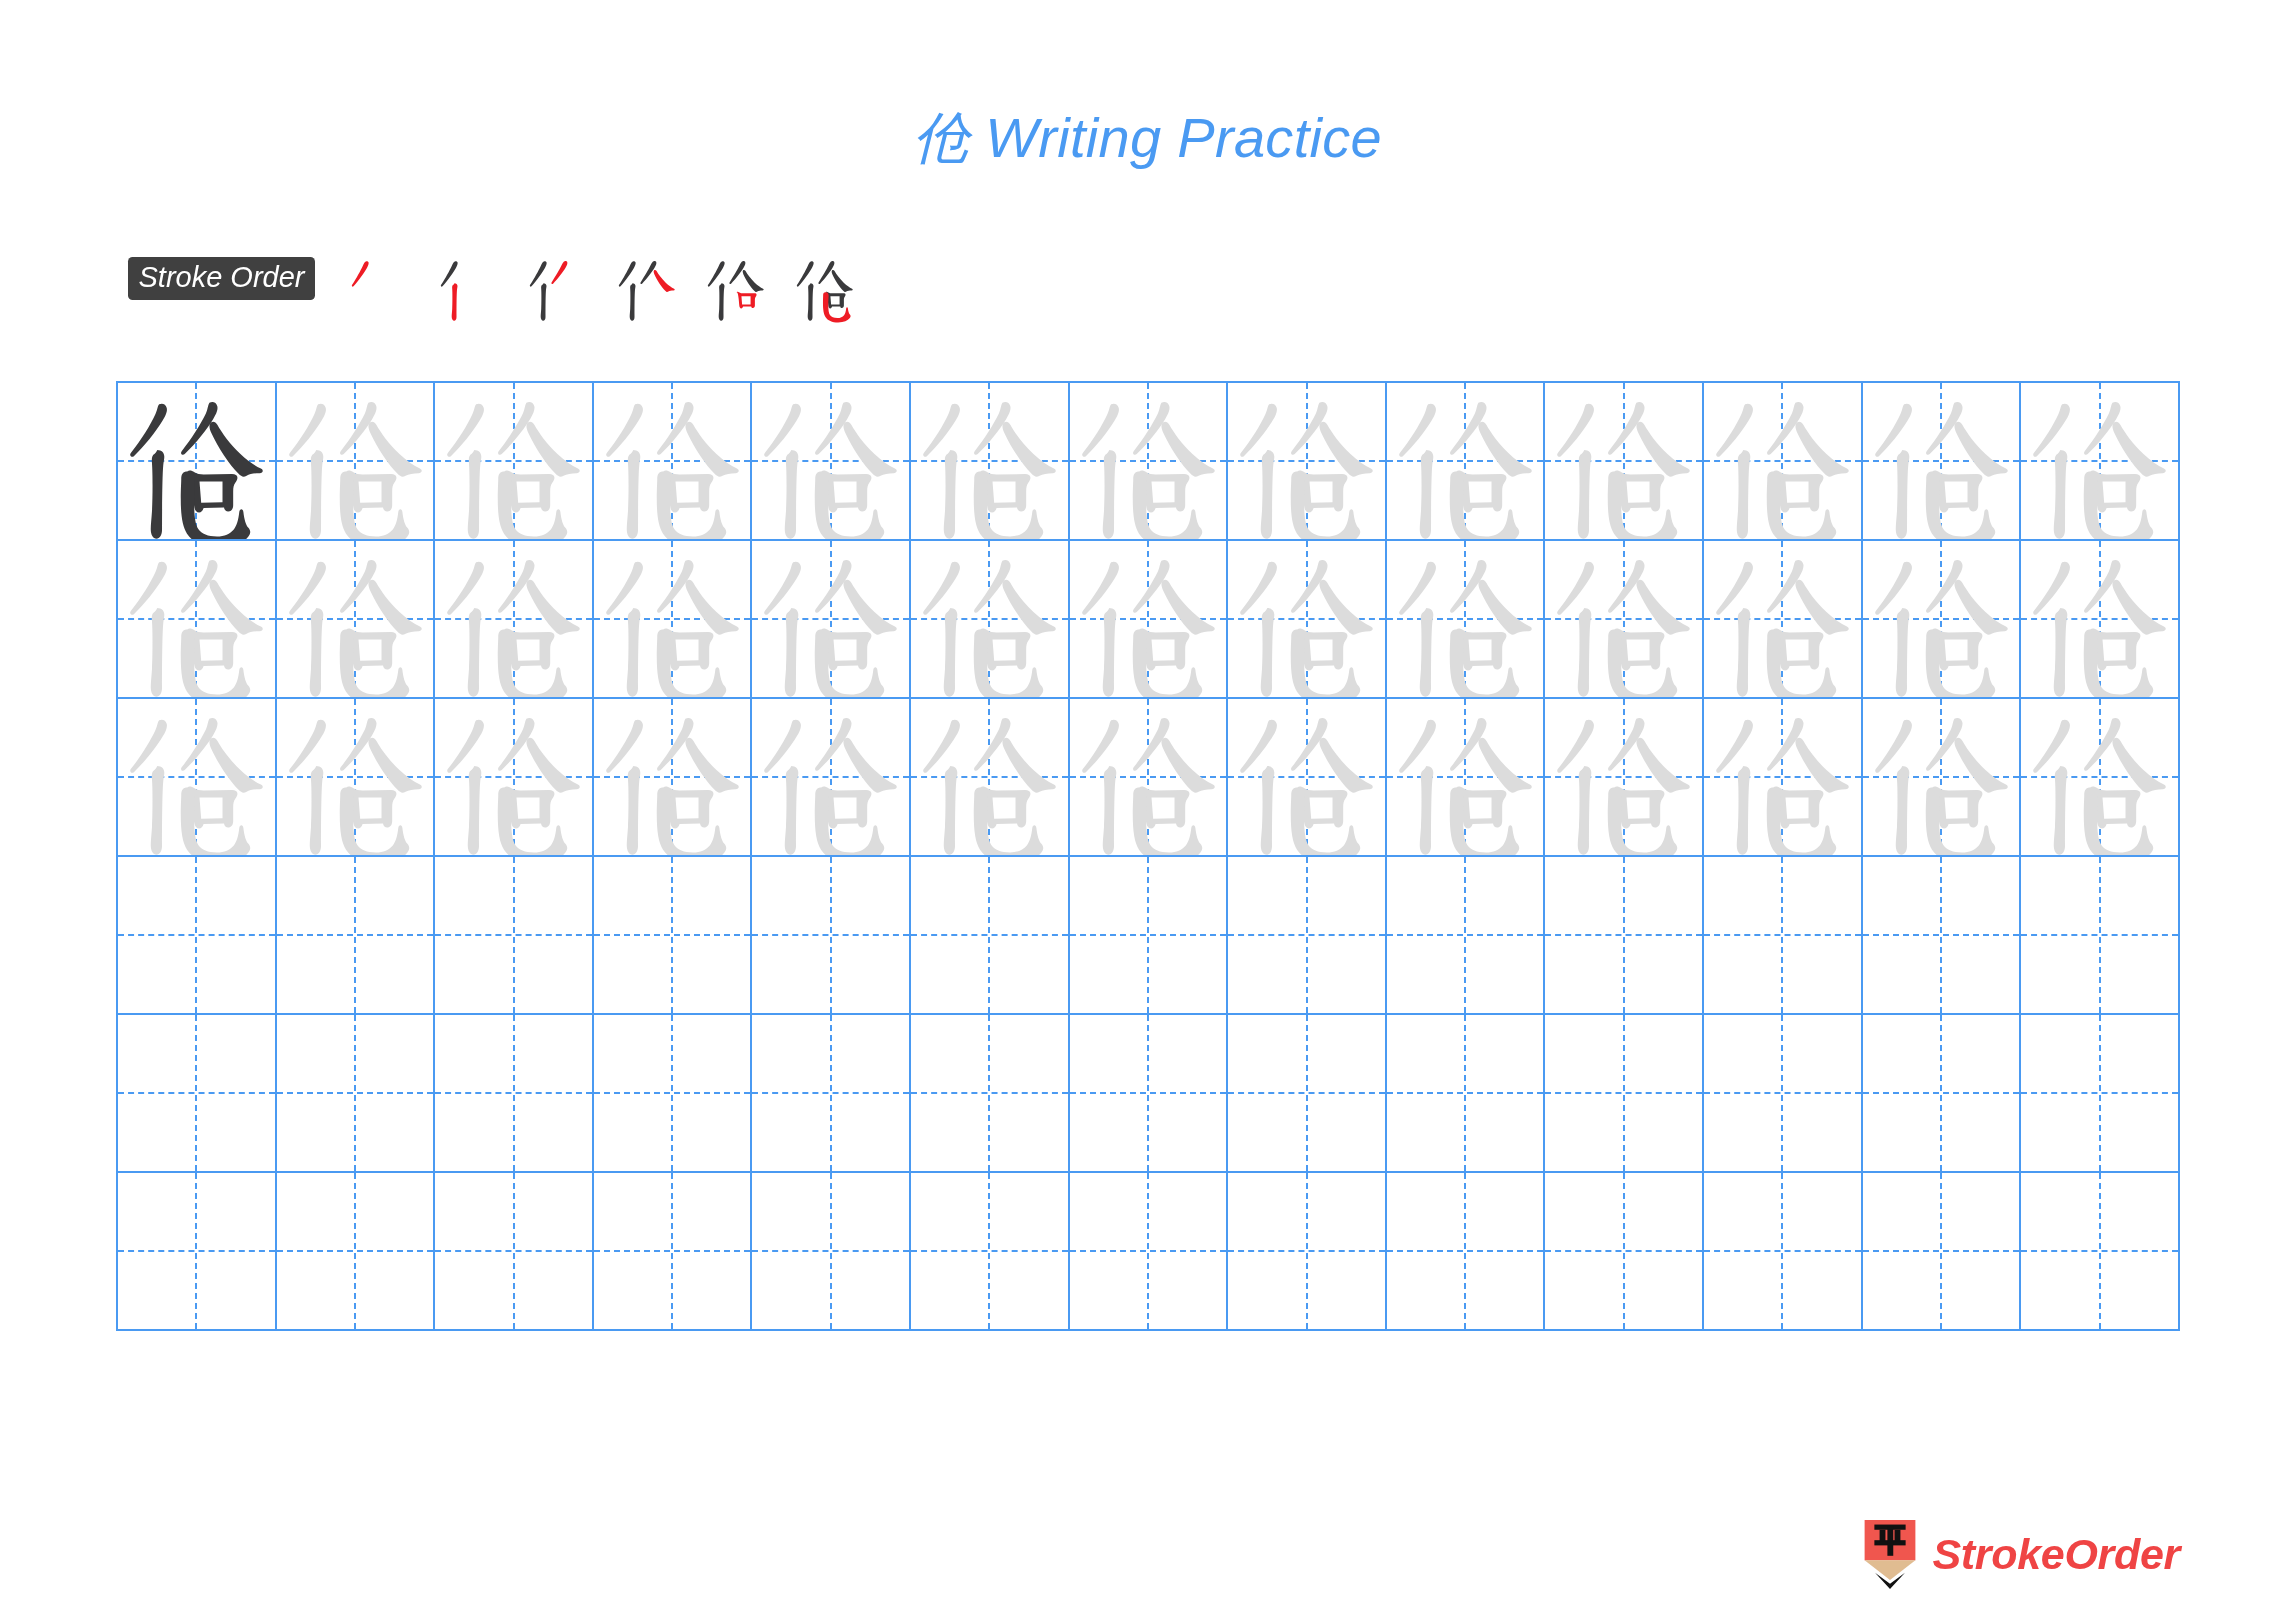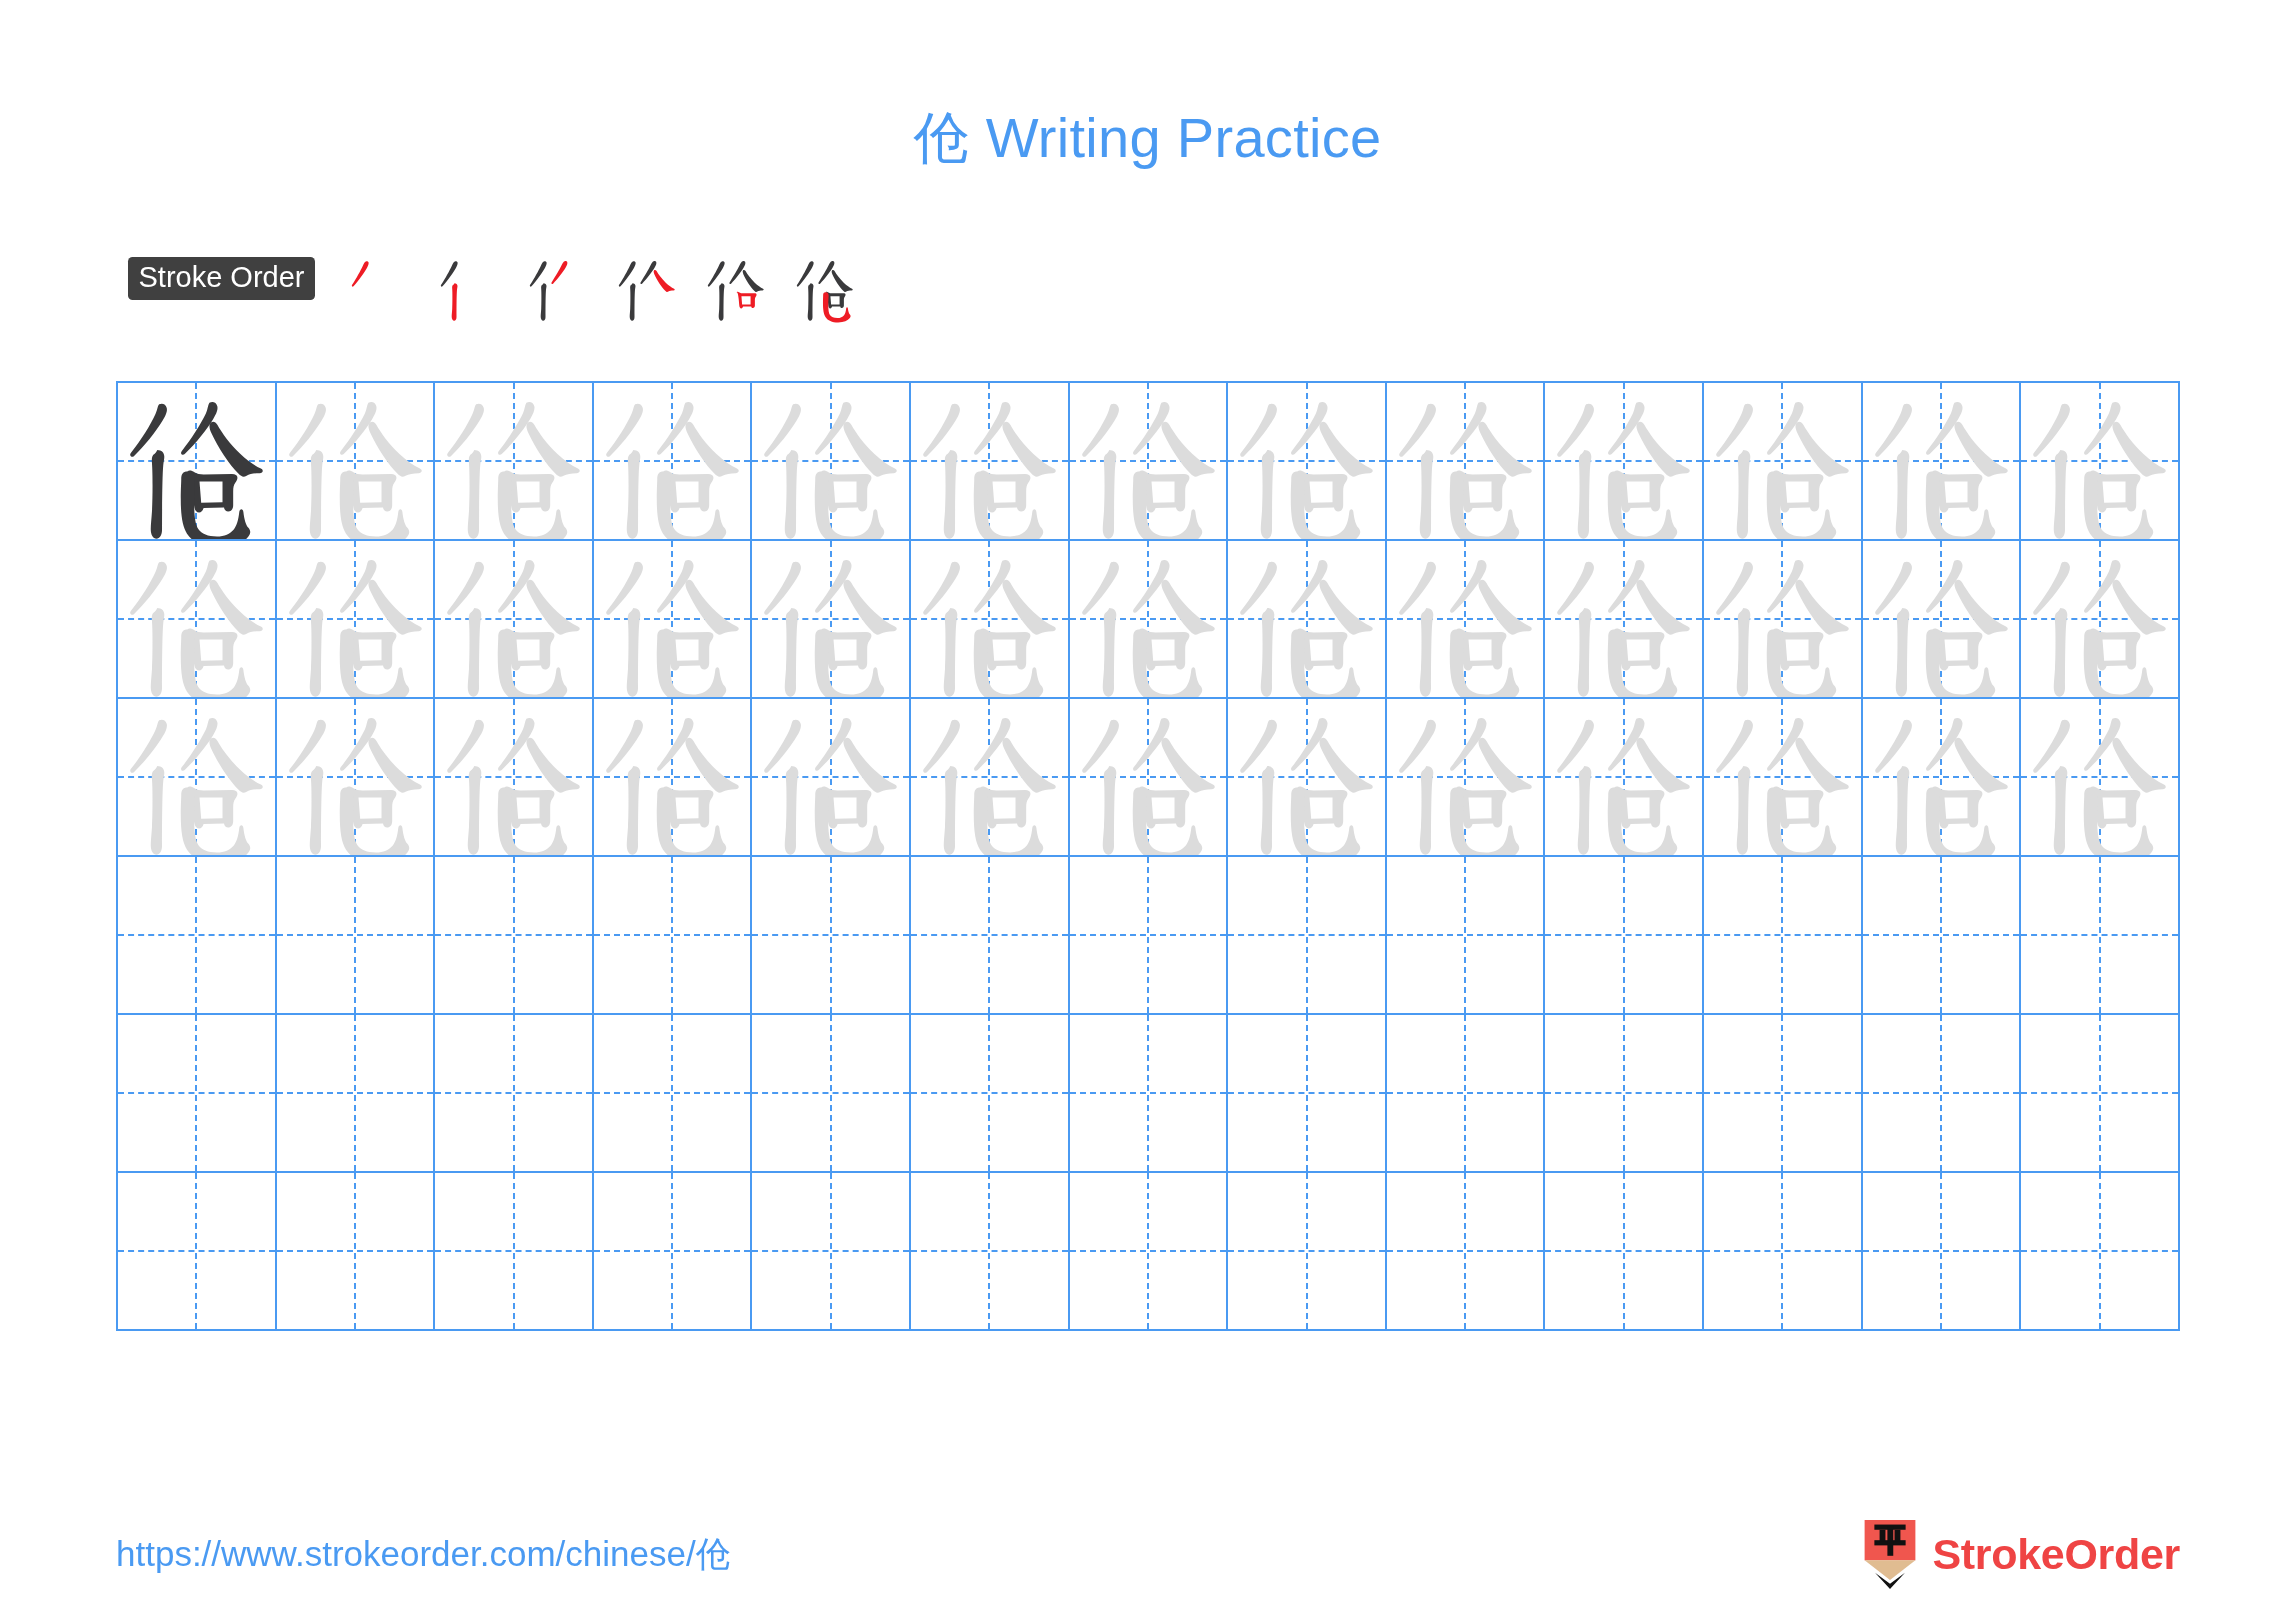--- a/index.html
+++ b/index.html
@@ -10,20 +10,21 @@
     background: #ffffff;
     font-family: "Liberation Sans", sans-serif;
     overflow: hidden;
   }
 
   .page {
     position: relative;
     width: 2295px;
     height: 1166px;
     background: #ffffff;
+    font-style: italic;
   }
 
   
   .title {
     position: absolute;
     top: 110px;
     left: 0;
     width: 2295px;
     text-align: center;
     font-size: 56px;
@@ -762,21 +763,20 @@
       <div class="cell"></div>
       <div class="cell"></div>
       <div class="cell"></div>
       <div class="cell"></div>
       <div class="cell"></div>
       <div class="cell"></div>
     </div>
 
   </div>
 
-  <a class="footer-url">https://www.strokeorder.com/chinese/伧</a>
 
   <div class="brand">
     <svg class="brand-logo" viewBox="0 0 86 106">
       <rect x="4" y="0" width="78" height="62" fill="#f0564e"></rect>
       <path d="M4 62 L43 92 L82 62 Z" fill="#e0bc91"></path>
       <path d="M20 81 L43 98 L66 81 L43 106 Z" fill="#111111"></path>
       <g fill="#111111">
         <rect x="19" y="7" width="48" height="8"></rect>
         <rect x="19" y="31" width="48" height="8"></rect>
         <rect x="39" y="10" width="9" height="45"></rect>

